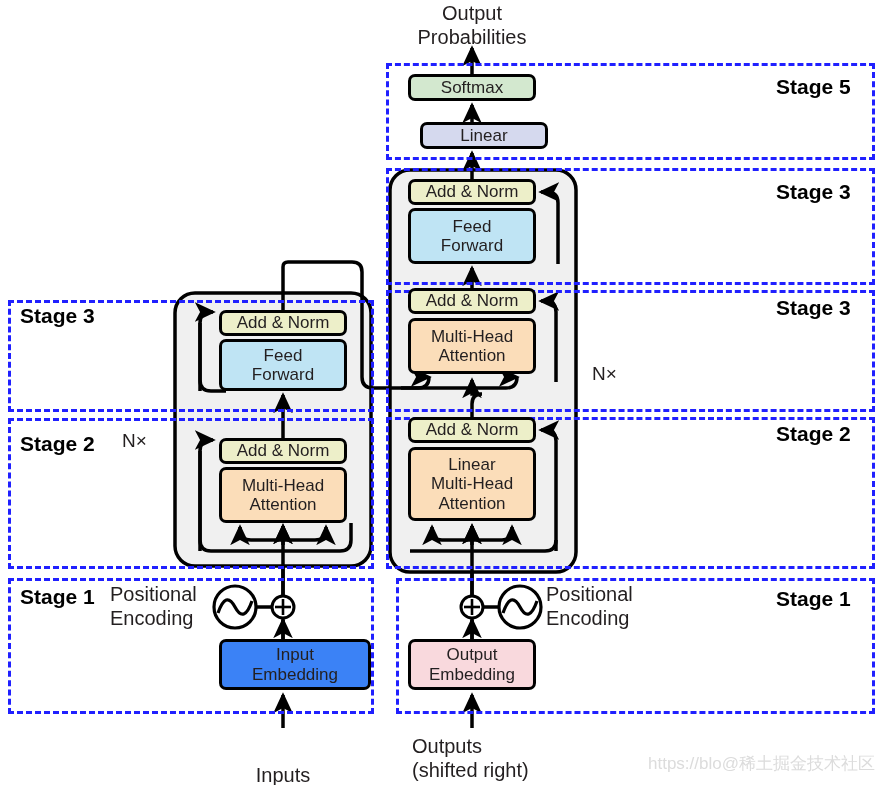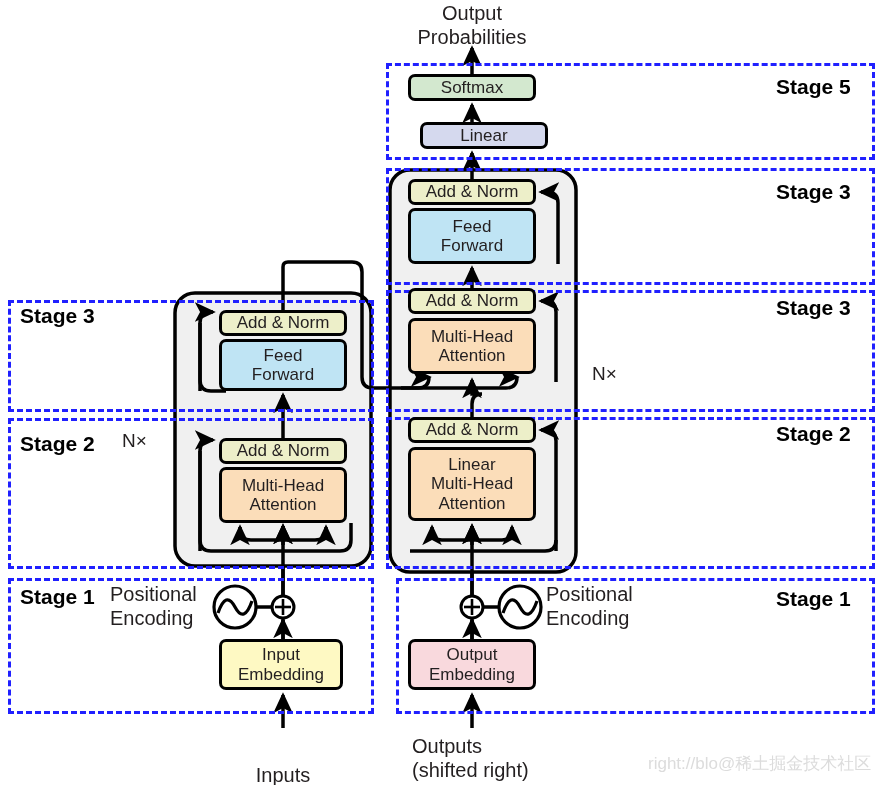--- a/index.html
+++ b/index.html
@@ -200,21 +200,21 @@
 Multi-Head
 Attention</div>
       <div class="blk" style="left: 408px; top: 639px; width: 128px; height: 51px; background: rgb(249, 217, 221);">Output
 Embedding</div>
       <div class="blk" style="left: 219px; top: 310px; width: 128px; height: 26px; background: rgb(237, 239, 201);">Add &amp; Norm</div>
       <div class="blk" style="left: 219px; top: 339px; width: 128px; height: 52px; background: rgb(191, 228, 244);">Feed
 Forward</div>
       <div class="blk" style="left: 219px; top: 438px; width: 128px; height: 26px; background: rgb(237, 239, 201);">Add &amp; Norm</div>
       <div class="blk" style="left: 219px; top: 467px; width: 128px; height: 56px; background: rgb(251, 221, 185);">Multi-Head
 Attention</div>
-      <div class="blk" style="left: 219px; top: 639px; width: 124px; height: 51px; background: #fef9c3;">Input
+      <div class="blk" style="left: 219px; top: 639px; width: 152px; height: 51px; background: #3b82f6;">Input
 Embedding</div>
     </div>
 
   <div id="io-layer">
       <div class="io-label" style="left: 402px; top: 2px; width: 140px; text-align: center;">Output
 Probabilities</div>
       <div class="io-label" style="left: 213px; top: 735px; width: 140px; text-align: center; margin-top: 29px;">Inputs</div>
       <div class="io-label" style="left: 412px; top: 735px; width: 140px; text-align: left;">Outputs
 (shifted right)</div>
       <div class="io-label" style="left: 110px; top: 583px; width: 100px; text-align: left;">Positional
@@ -222,16 +222,16 @@
       <div class="io-label" style="left: 546px; top: 583px; width: 110px; text-align: left;">Positional
 Encoding</div>
     </div>
 
   <div id="nx-layer">
       <div class="nx-label" style="left: 122px; top: 430px;">N×</div>
       <div class="nx-label" style="left: 592px; top: 363px;">N×</div>
     </div>
 
   <div class="watermark" style="left: 648px; top: 752px; color: rgb(220, 220, 220);">
-    <span>right://blo</span><span>@稀土掘金技术社区</span>
+    <span>https://blo</span><span>@稀土掘金技术社区</span>
   </div>
 
 </div>
 
 </body></html>

